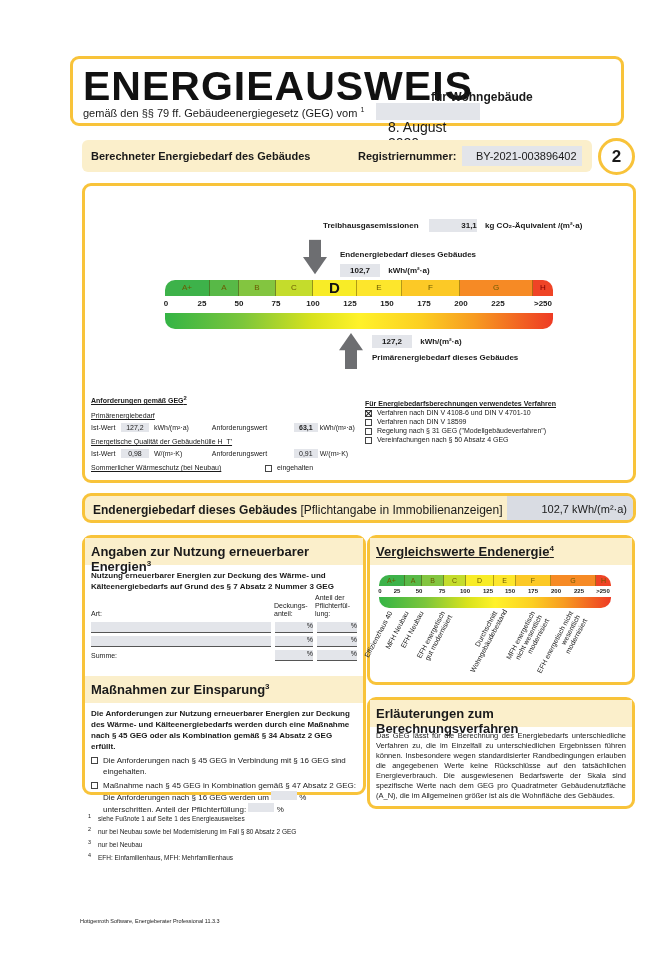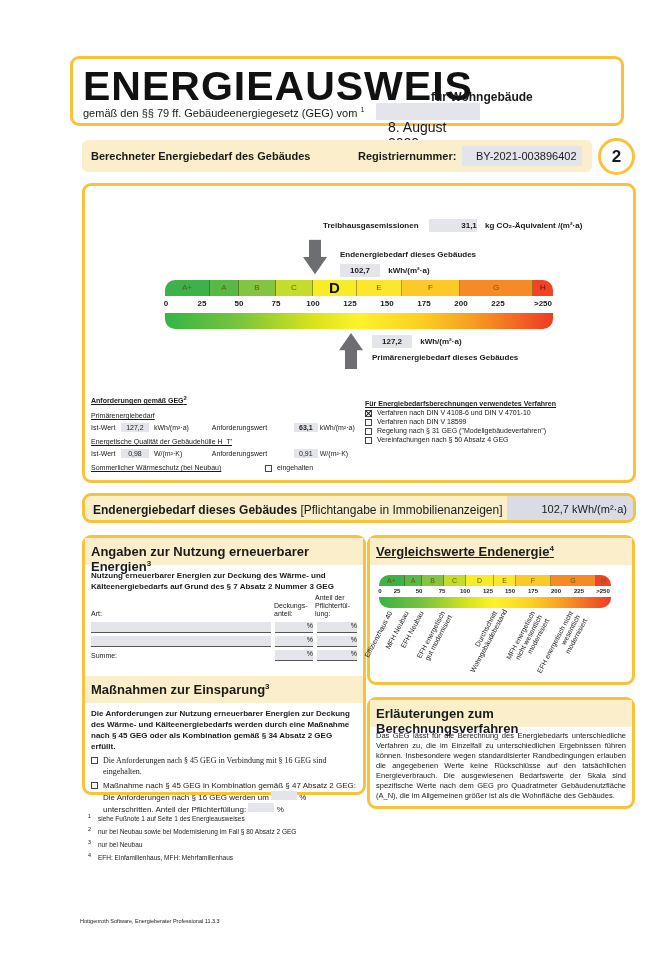--- a/index.html
+++ b/index.html
@@ -187,21 +187,21 @@
     <div style="position:absolute;left:6px;top:60px;">Summe:</div>
     <div class="gfield" style="position:absolute;left:190px;top:30px;width:38px;height:11px;border-bottom:1px solid #555;text-align:right;">%</div>
     <div class="gfield" style="position:absolute;left:190px;top:44px;width:38px;height:11px;border-bottom:1px solid #555;text-align:right;">%</div>
     <div class="gfield" style="position:absolute;left:190px;top:58px;width:38px;height:11px;border-bottom:1px solid #555;text-align:right;">%</div>
     <div class="gfield" style="position:absolute;left:232px;top:30px;width:40px;height:11px;border-bottom:1px solid #555;text-align:right;">%</div>
     <div class="gfield" style="position:absolute;left:232px;top:44px;width:40px;height:11px;border-bottom:1px solid #555;text-align:right;">%</div>
     <div class="gfield" style="position:absolute;left:232px;top:58px;width:40px;height:11px;border-bottom:1px solid #555;text-align:right;">%</div>
   </div>
   <div class="sect-h ybar" style="margin-top:12px;"><span>Maßnahmen zur Einsparung</span><sup style="font-size:8px">3</sup></div>
   <div class="b9" style="padding:5px 6px 0 6px;">Die Anforderungen zur Nutzung erneuerbarer Energien zur Deckung des Wärme- und Kälteenergiebedarfs werden durch eine Maßnahme nach § 45 GEG oder als Kombination gemäß § 34 Absatz 2 GEG erfüllt.</div>
-  <div class="n9" style="padding:3px 6px 0 6px;display:flex;font-family:Liberation Serif, serif;">
+  <div class="n9" style="padding:3px 6px 0 6px;display:flex;">
     <span class="cb" style="margin-top:2px;flex:none;"></span>
     <span>Die Anforderungen nach § 45 GEG in Verbindung mit § 16 GEG sind eingehalten.</span>
   </div>
   <div class="n9" style="padding:3px 6px 0 6px;display:flex;">
     <span class="cb" style="margin-top:2px;flex:none;"></span>
     <span><span>Maßnahme nach § 45 GEG in Kombination gemäß § 47 Absatz 2 GEG: Die Anforderungen nach § 16 GEG werden um</span> <span class="gfield" style="width:26px;height:9px;"></span> <span>%</span> <span>unterschritten. Anteil der Pflichterfüllung:</span> <span class="gfield" style="width:26px;height:9px;"></span> <span>%</span></span>
   </div>
 </div>
 
 <div id="cmp" class="ybox">

